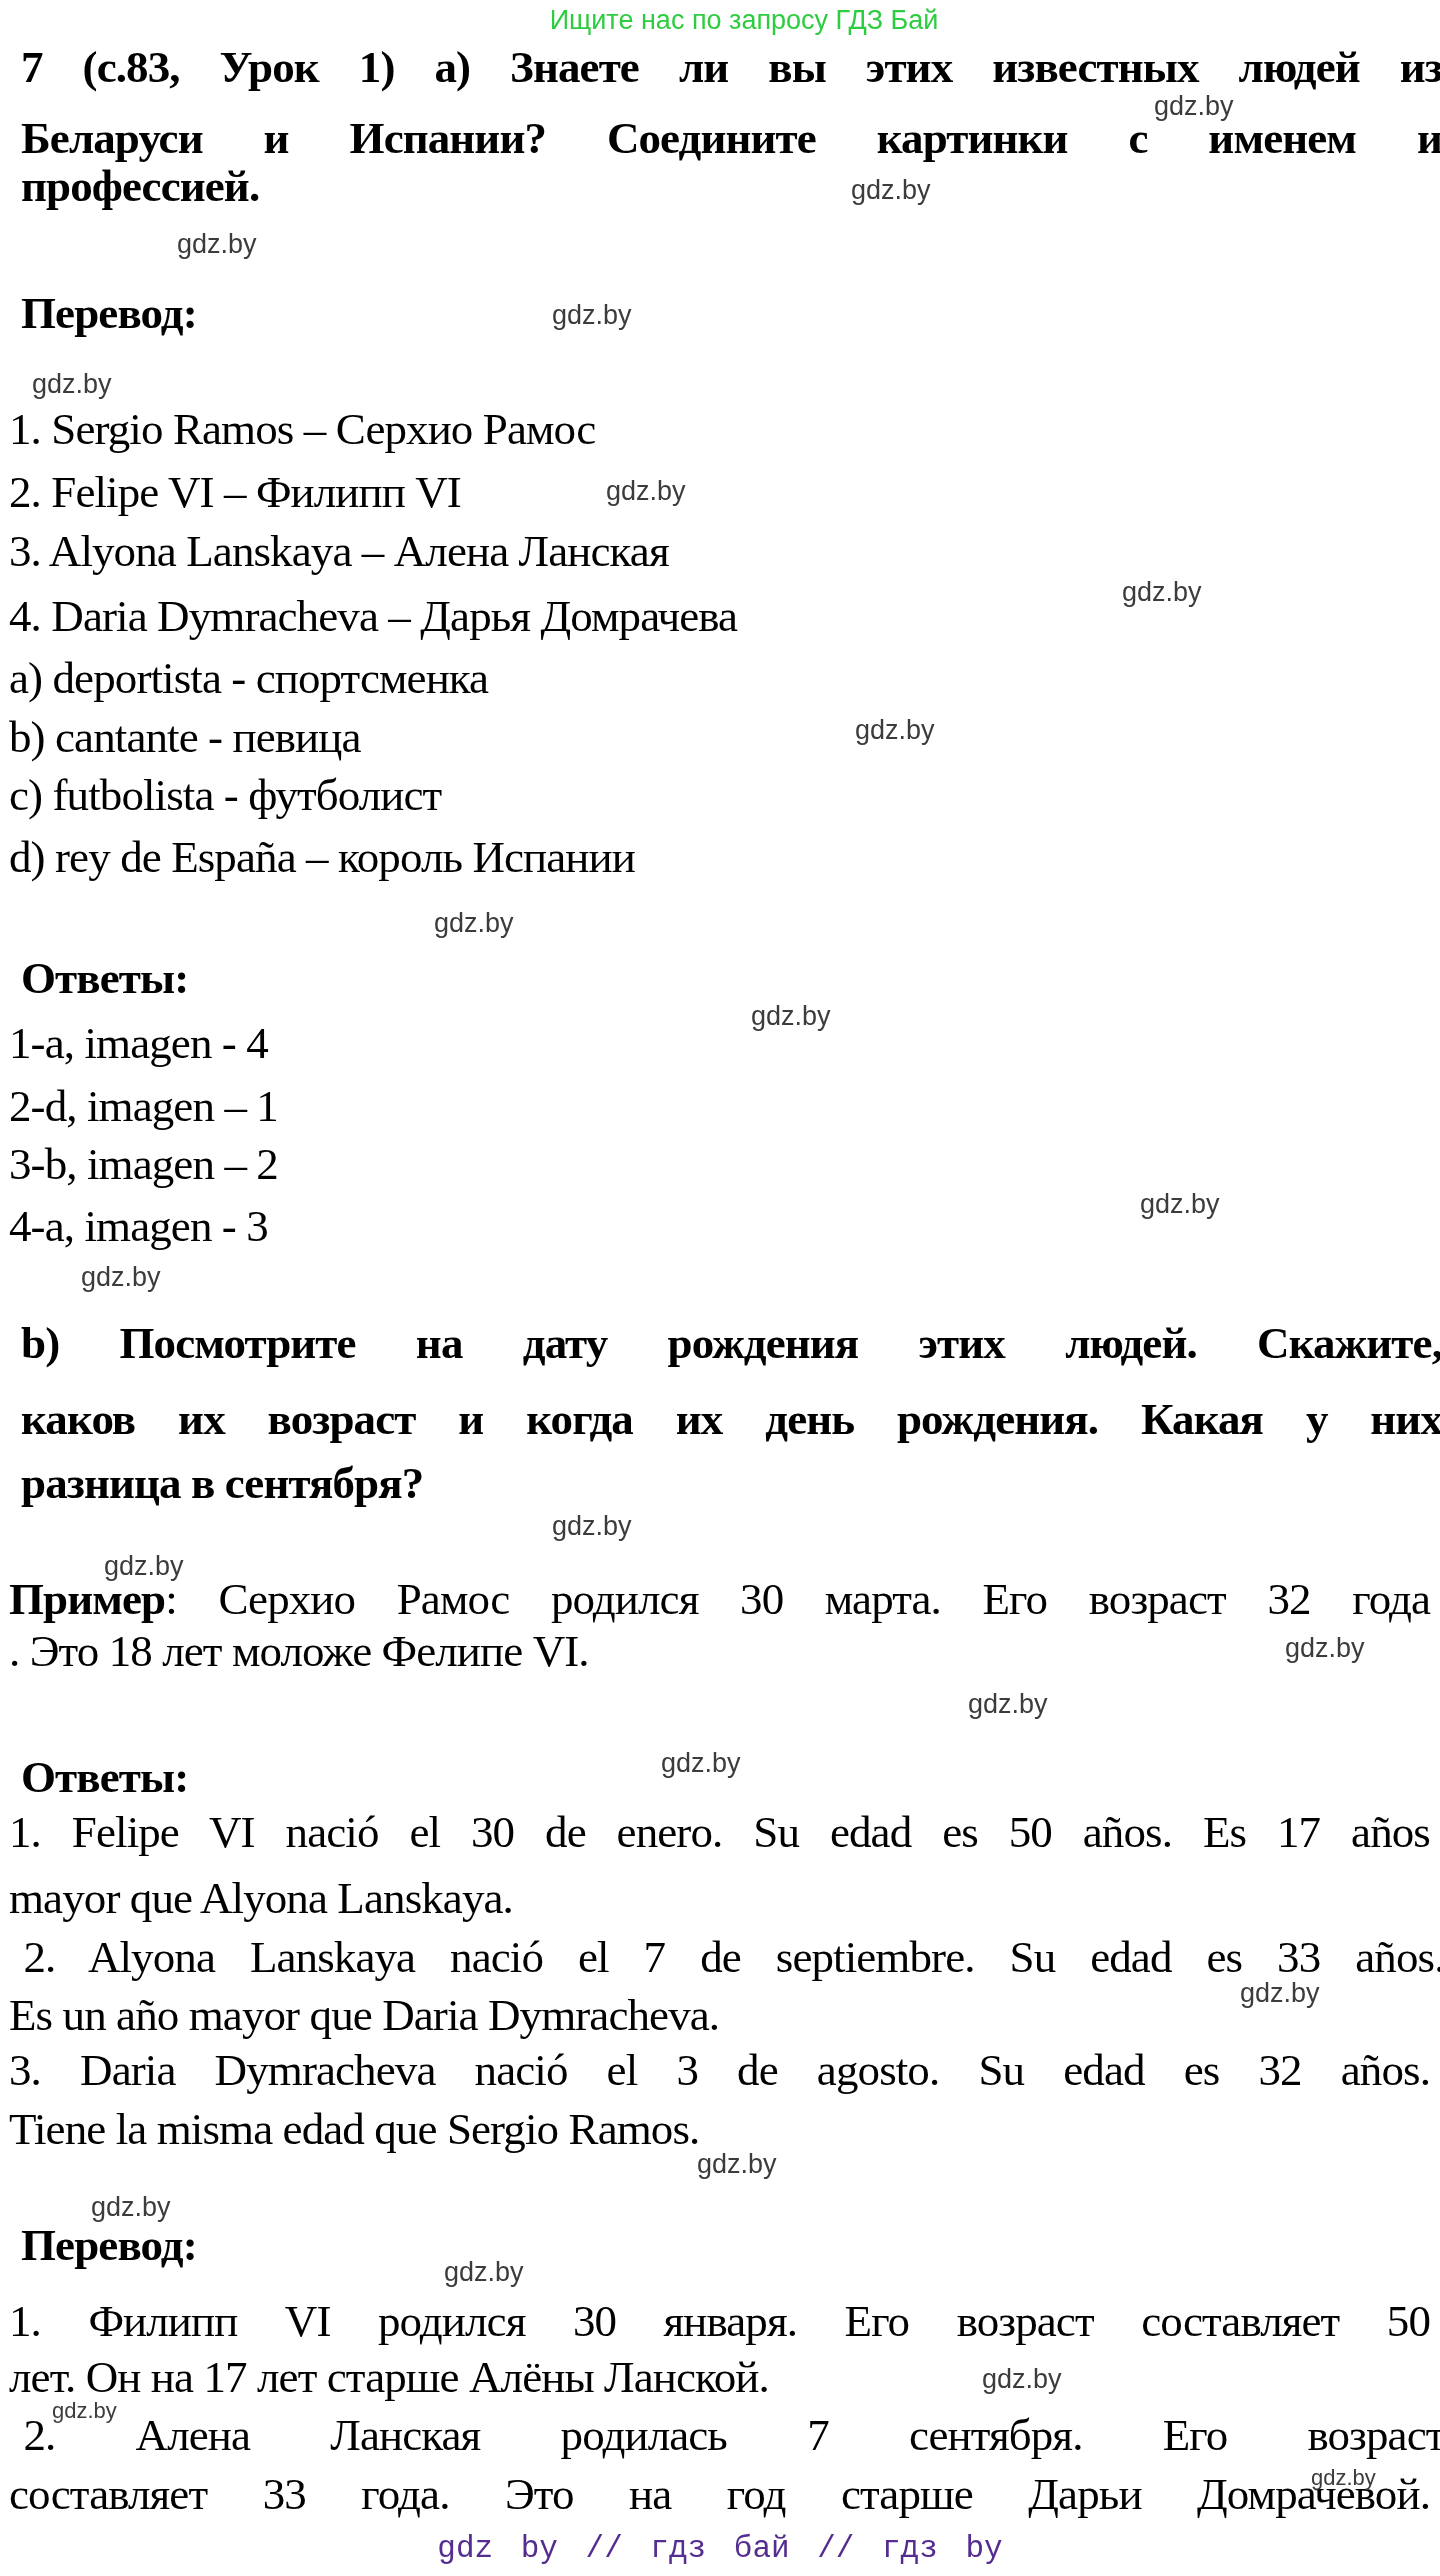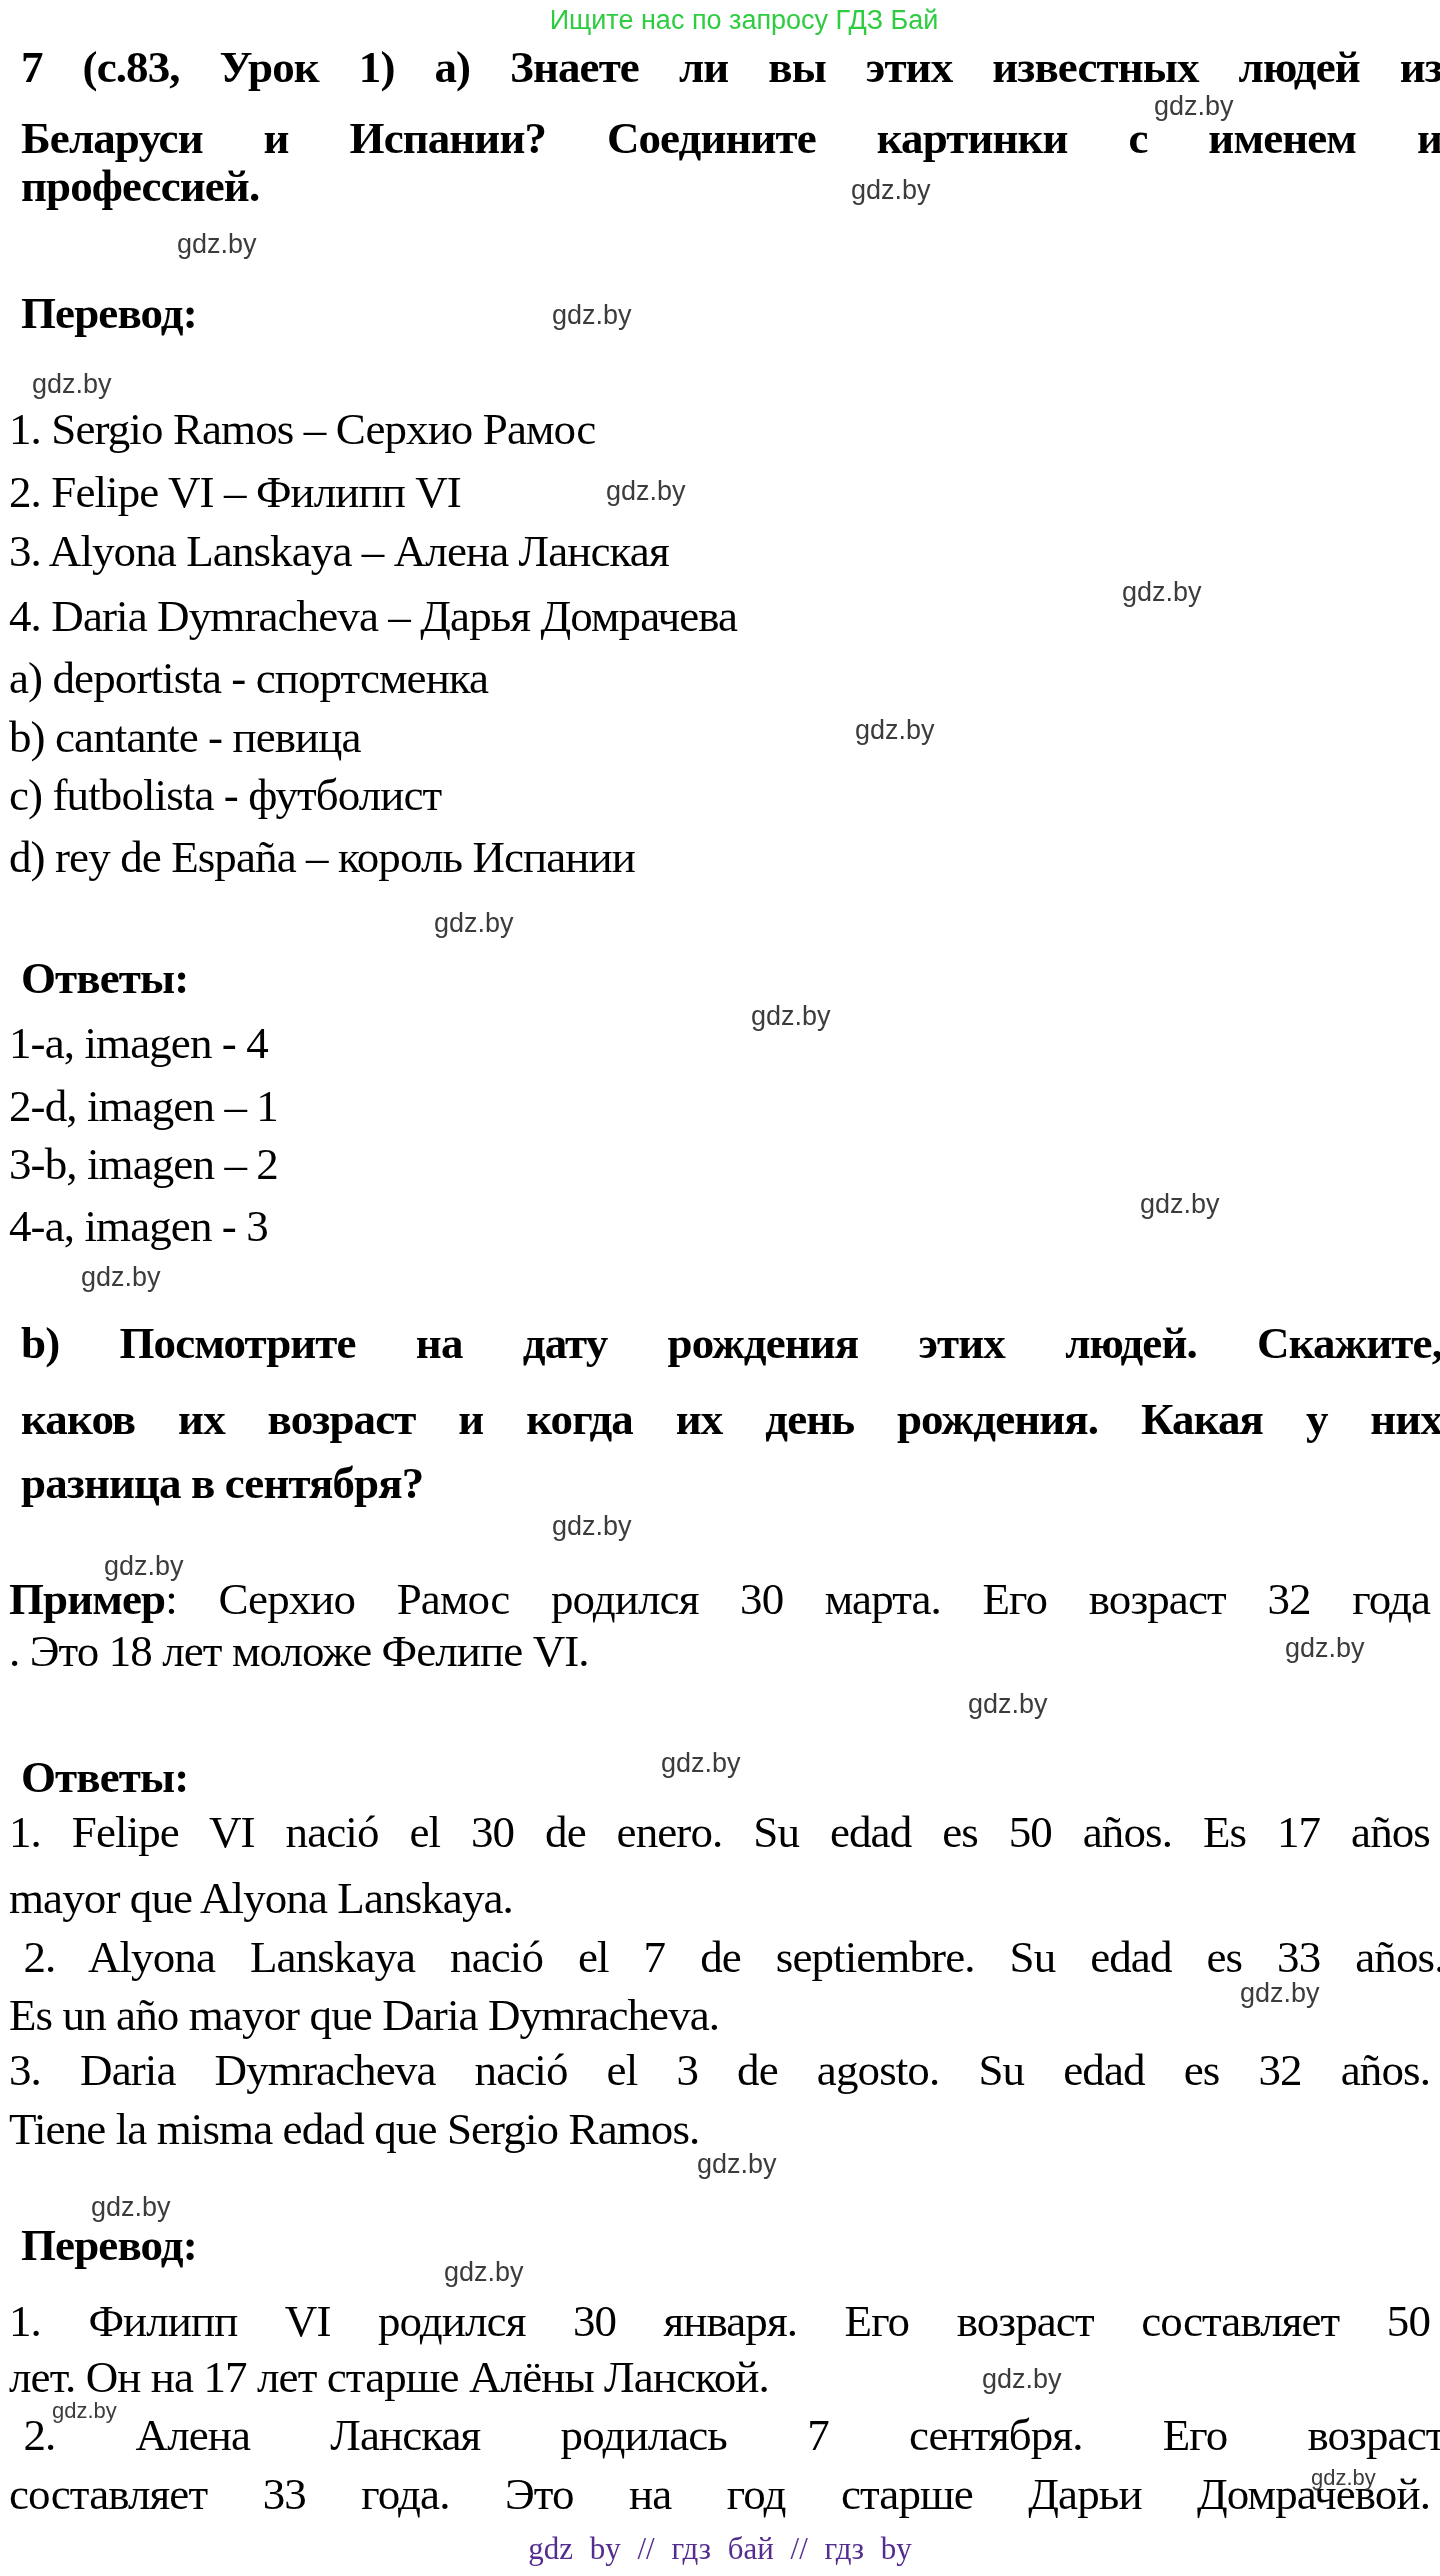--- a/index.html
+++ b/index.html
@@ -43,21 +43,21 @@
     top:7.2px;left:0;width:100%;
     text-align:center;
     font-family:"Liberation Sans","DejaVu Sans",sans-serif;
     font-size:27px;
     line-height:1;
   }
   #footer{
     position:absolute;
     top:2533px;left:0;width:100%;
     text-align:center;
-    font-family:Liberation Serif, serif;
+    font-family:Liberation Mono, monospace;
     font-size:31px;
     word-spacing:9px;
     line-height:1;
   }
 </style>
 </head>
 <body>
 
 <div id="page">
 

